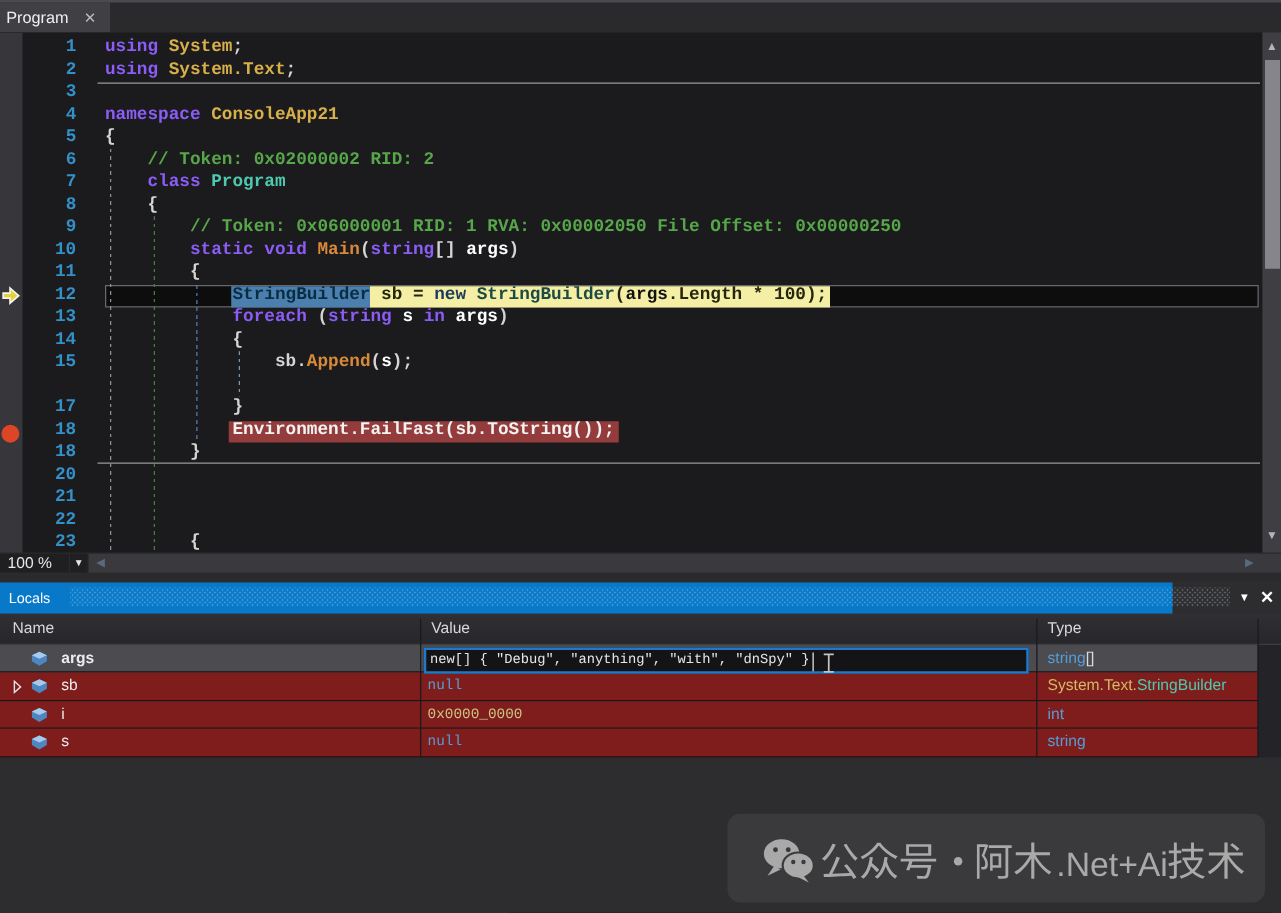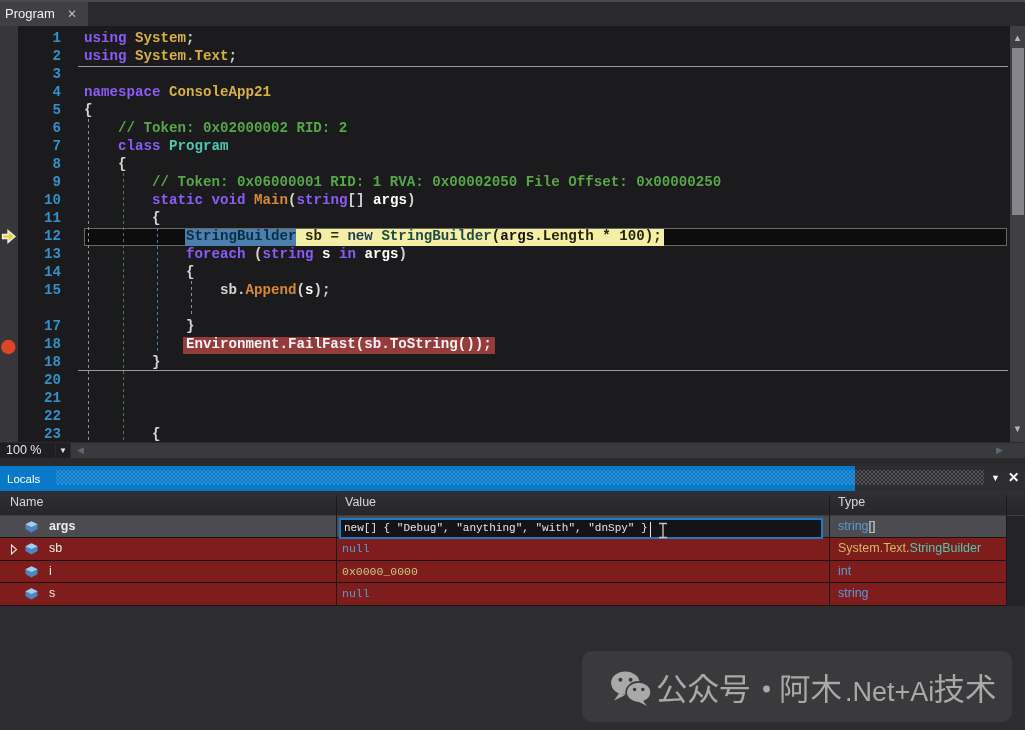--- a/index.html
+++ b/index.html
@@ -25,21 +25,21 @@
 #selblue{left:185px;top:202.5px;width:111px;height:17px;background:#4b80ae}
 #selyel{left:296px;top:202.5px;width:368px;height:17px;background:#f4efa4}
 #selred{left:183px;top:310.5px;width:312px;height:17px;background:#943c3c}
 #vsb{left:1010px;top:26px;width:15px;height:417px;background:#3e3e43}
 #vsb .thumb{position:absolute;left:2px;top:22px;width:12px;height:167px;background:#85858b}
 #vsb .ar{position:absolute;left:0;width:15px;height:14px;color:#b0b6bc;font-size:9.5px;text-align:center;line-height:14px}
 #botbar{left:0;top:442px;width:1025px;height:23px;background:#2a2a2d}
 #zoomlbl{left:0;top:443px;width:55px;height:15px;background:#1f1f22;color:#e8e8e8;font-size:12.5px;line-height:15px;text-indent:6px}
 #zoomdd{left:56px;top:443px;width:14px;height:15px;background:#1f1f22;color:#e6e6e6;font-size:8px;text-align:center;line-height:15px}
 #htrack{left:71px;top:443px;width:954px;height:15px;background:#3a3a3e;color:#5a6a78;font-size:9px;line-height:15px}
-#ltitle{left:0;top:466px;width:855px;height:25px;background:#0879c9}
+#ltitle{left:0;top:466px;width:938px;height:25px;background:#0879c9}
 #ltitle .dots{position:absolute;left:56px;top:4px;width:928px;height:15px;background-image:radial-gradient(circle,rgba(215,238,255,.38) .5px,transparent .95px),radial-gradient(circle,rgba(215,238,255,.38) .5px,transparent .95px);background-size:4px 4px;background-position:0 0,2px 2px}
 #ltitle .t{position:absolute;left:7px;top:0;line-height:26px;color:#fff;font-size:11.5px}
 #ltitle .mn{position:absolute;left:991px;top:0;line-height:25px;color:#fff;font-size:9px}
 #ltitle .cl2{position:absolute;left:1008px;top:0;line-height:24px;color:#fff;font-size:13.5px;font-weight:bold}
 #lhead{left:0;top:491px;width:1025px;height:25px;background:linear-gradient(#303034,#27272b);border-bottom:1px solid #3c3c41;color:#d8d8d8;font-size:12.5px}
 #lhead span{position:absolute;top:4px}
 #lhead .v1,#lrows .v1{position:absolute;left:336px;width:1px;height:100%;background:#1a1a1c}
 #lhead .v2,#lrows .v2{position:absolute;left:829px;width:1px;height:100%;background:#1a1a1c}
 #lhead .v3,#lrows .v3{position:absolute;left:1006px;width:1px;height:100%;background:#1a1a1c}
 #lrows{left:0;top:516px;width:1025px;height:90px;background:#242428}

